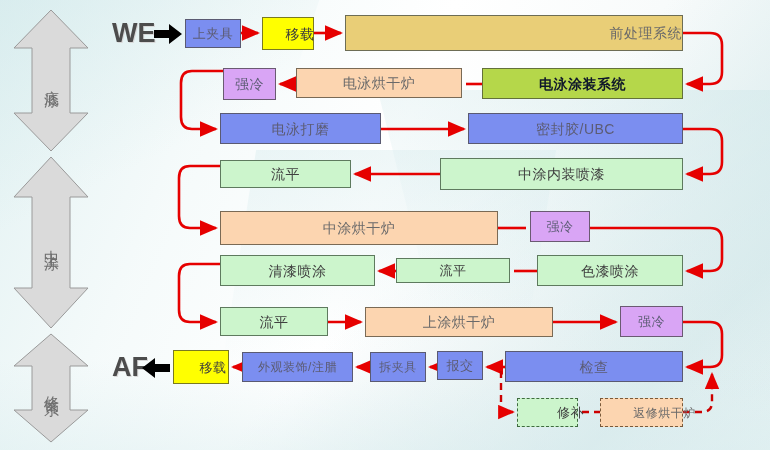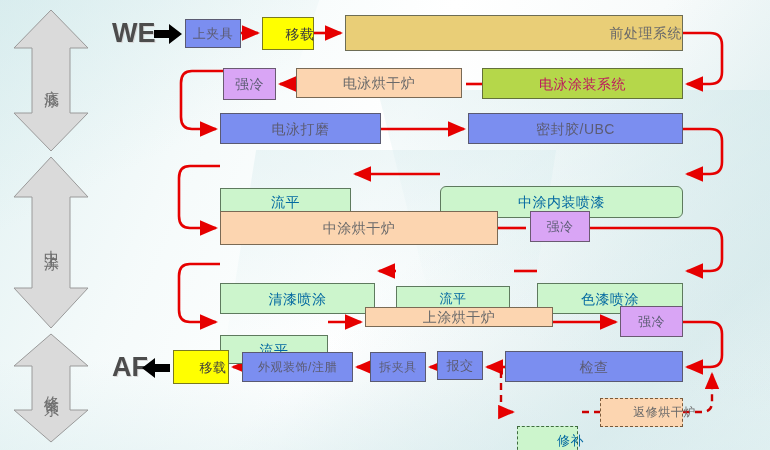--- a/index.html
+++ b/index.html
@@ -43,23 +43,23 @@
     z-index:4;
   }
   .node.small{font-size:13px;}
   .node.tiny{font-size:12px;}
   .node.dashed{border:1px dashed #4a4a3f;padding-left:46px;}
 
   .f-blue{background:#7b8ef0;border-color:#5a5a72;color:#5c5c74;}
   .f-yellow{background:#ffff00;border-color:#7a7a20;color:#3c3c3c;padding-left:24px;}
   .f-khaki{background:#e9ce77;border-color:#6d6d55;color:#6a6a6a;}
   .f-peach{background:#fcd5b0;border-color:#7a6a55;color:#6a6a6a;}
-  .f-olive{background:#b5d74a;border-color:#63713a;color:#be185d;}
+  .f-olive{background:#b5d74a;border-color:#63713a;color:#0f172a;font-weight:bold;}
   .f-purple{background:#d9a5f5;border-color:#6a5a72;color:#5c5c74;}
-  .f-mint{background:#ccf5cc;border-color:#5e7a5e;color:#0369a1;margin-top:28px;}
+  .f-mint{background:#ccf5cc;border-color:#5e7a5e;color:#404040;}
   .f-mint.dashed{border-color:#3f6b3f;}
   .f-peach.dashed{border-color:#7a5a3a;}
 
   
   .phase{
     position:absolute;left:12px;width:78px;z-index:3;
     display:flex;align-items:center;justify-content:center;
   }
   .phase svg{position:absolute;left:0;top:0;}
   .phase .plabel{
@@ -195,42 +195,42 @@
       </div>
       <div class="node f-blue" style="left: 220px; top: 113px; width: 161px; height: 31px;">
         <span>电泳打磨</span>
       </div>
       <div class="node f-blue" style="left: 468px; top: 113px; width: 215px; height: 31px;">
         <span>密封胶/UBC</span>
       </div>
       <div class="node f-mint" style="left: 220px; top: 160px; width: 131px; height: 28px;">
         <span>流平</span>
       </div>
-      <div class="node f-mint" style="left: 440px; top: 158px; width: 243px; height: 32px; border-radius: 6px;">
+      <div class="node f-mint" style="left: 440px; top: 158px; width: 243px; height: 32px;">
         <span>中涂内装喷漆</span>
       </div>
       <div class="node f-peach" style="left: 220px; top: 211px; width: 278px; height: 34px;">
         <span>中涂烘干炉</span>
       </div>
       <div class="node f-purple small" style="left: 530px; top: 211px; width: 60px; height: 31px;">
         <span>强冷</span>
       </div>
       <div class="node f-mint" style="left: 220px; top: 255px; width: 155px; height: 31px;">
         <span>清漆喷涂</span>
       </div>
       <div class="node f-mint small" style="left: 396px; top: 258px; width: 114px; height: 25px;">
         <span>流平</span>
       </div>
       <div class="node f-mint" style="left: 537px; top: 255px; width: 146px; height: 31px;">
         <span>色漆喷涂</span>
       </div>
       <div class="node f-mint" style="left: 220px; top: 307px; width: 108px; height: 29px;">
         <span>流平</span>
       </div>
-      <div class="node f-peach" style="left: 365px; top: 307px; width: 188px; height: 20px;">
+      <div class="node f-peach" style="left: 365px; top: 307px; width: 188px; height: 30px;">
         <span>上涂烘干炉</span>
       </div>
       <div class="node f-purple small" style="left: 620px; top: 306px; width: 63px; height: 31px;">
         <span>强冷</span>
       </div>
       <div class="node f-yellow small" style="left: 173px; top: 350px; width: 56px; height: 34px;">
         <span>移载</span>
       </div>
       <div class="node f-blue tiny" style="left: 242px; top: 352px; width: 111px; height: 30px;">
         <span>外观装饰/注腊</span>
@@ -240,18 +240,18 @@
       </div>
       <div class="node f-blue small" style="left: 437px; top: 351px; width: 46px; height: 29px;">
         <span>报交</span>
       </div>
       <div class="node f-blue" style="left: 505px; top: 351px; width: 178px; height: 31px;">
         <span>检查</span>
       </div>
       <div class="node f-mint dashed small" style="left: 517px; top: 398px; width: 61px; height: 29px;">
         <span>修补</span>
       </div>
-      <div class="node f-peach dashed tiny" style="left: 600px; top: 398px; width: 83px; height: 29px; font-family: Liberation Mono, monospace;">
+      <div class="node f-peach dashed tiny" style="left: 600px; top: 398px; width: 83px; height: 29px;">
         <span>返修烘干炉</span>
       </div>
     </div>
 
 </div>
 
 </body></html>

